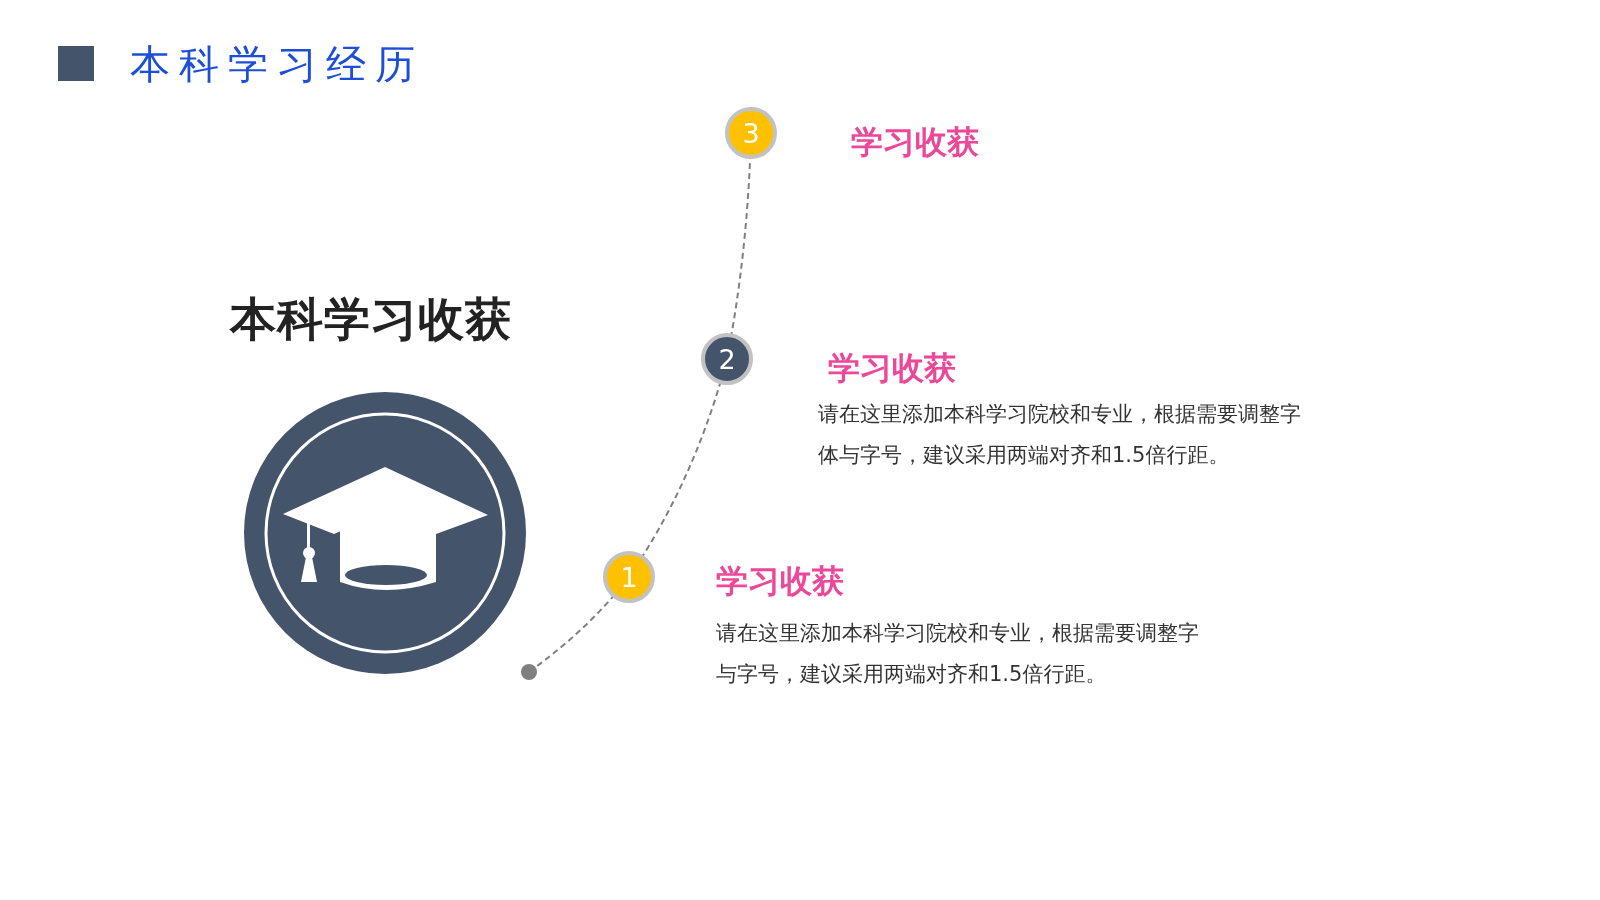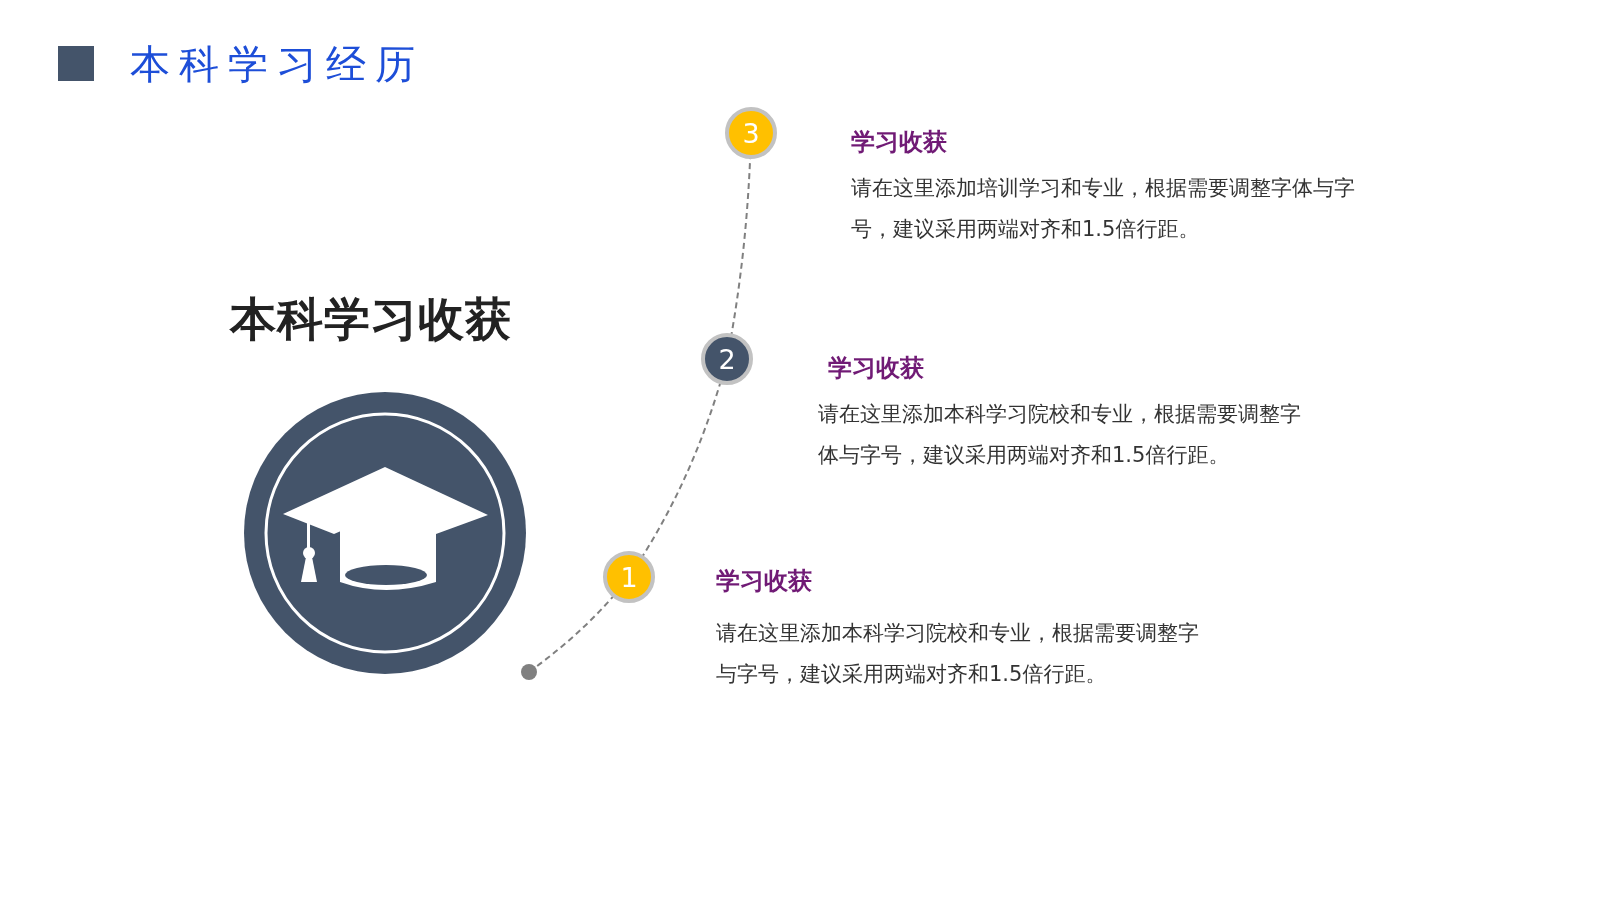--- a/index.html
+++ b/index.html
@@ -20,21 +20,21 @@
             font-family: "DejaVu Sans", sans-serif; line-height: 1; }
     .node.yellow { background: #ffc000; }
     .node.navy { background: #44546a; }
     .node-1 { left: 603px; top: 551px; }
     .node-2 { left: 701px; top: 333px; }
     .node-3 { left: 725px; top: 107px; }
 
     .end-dot { position: absolute; left: 521px; top: 664px; width: 16px; height: 16px; border-radius: 50%; background: #808080; }
 
     .item { position: absolute; }
-    .item-title { font-size: 24px; font-weight: bold; color: #701a75; line-height: 36px; }
+    .item-title { font-size: 32px; font-weight: bold; color: #ec4899; line-height: 36px; }
     .item-body { font-size: 21px; color: #333; line-height: 41px; margin-top: 8px; }
     .item-3 { left: 851px; top: 124px; width: 580px; }
     .item-2 { left: 818px; top: 350px; width: 580px; }
     .item-2 .item-title { margin-left: 10px; }
     .item-1 { left: 716px; top: 563px; width: 580px; }
     .item-1 .item-body { margin-top: 14px; }
   </style>
 </head>
 <body>
 
@@ -65,24 +65,20 @@
 </svg>
 
 <div class="end-dot"></div>
 
 <div class="node node-1 yellow">1</div>
 <div class="node node-2 navy">2</div>
 <div class="node node-3 yellow">3</div>
 
 <div class="item item-3">
   <div class="item-title">学习收获</div>
-  <div class="item-body">
-    <div>请在这里添加培训学习和专业，根据需要调整字体与字</div>
-    <div>号，建议采用两端对齐和1.5倍行距。</div>
-  </div>
 </div>
 
 <div class="item item-2">
   <div class="item-title">学习收获</div>
   <div class="item-body">
     <div>请在这里添加本科学习院校和专业，根据需要调整字</div>
     <div>体与字号，建议采用两端对齐和1.5倍行距。</div>
   </div>
 </div>
 

